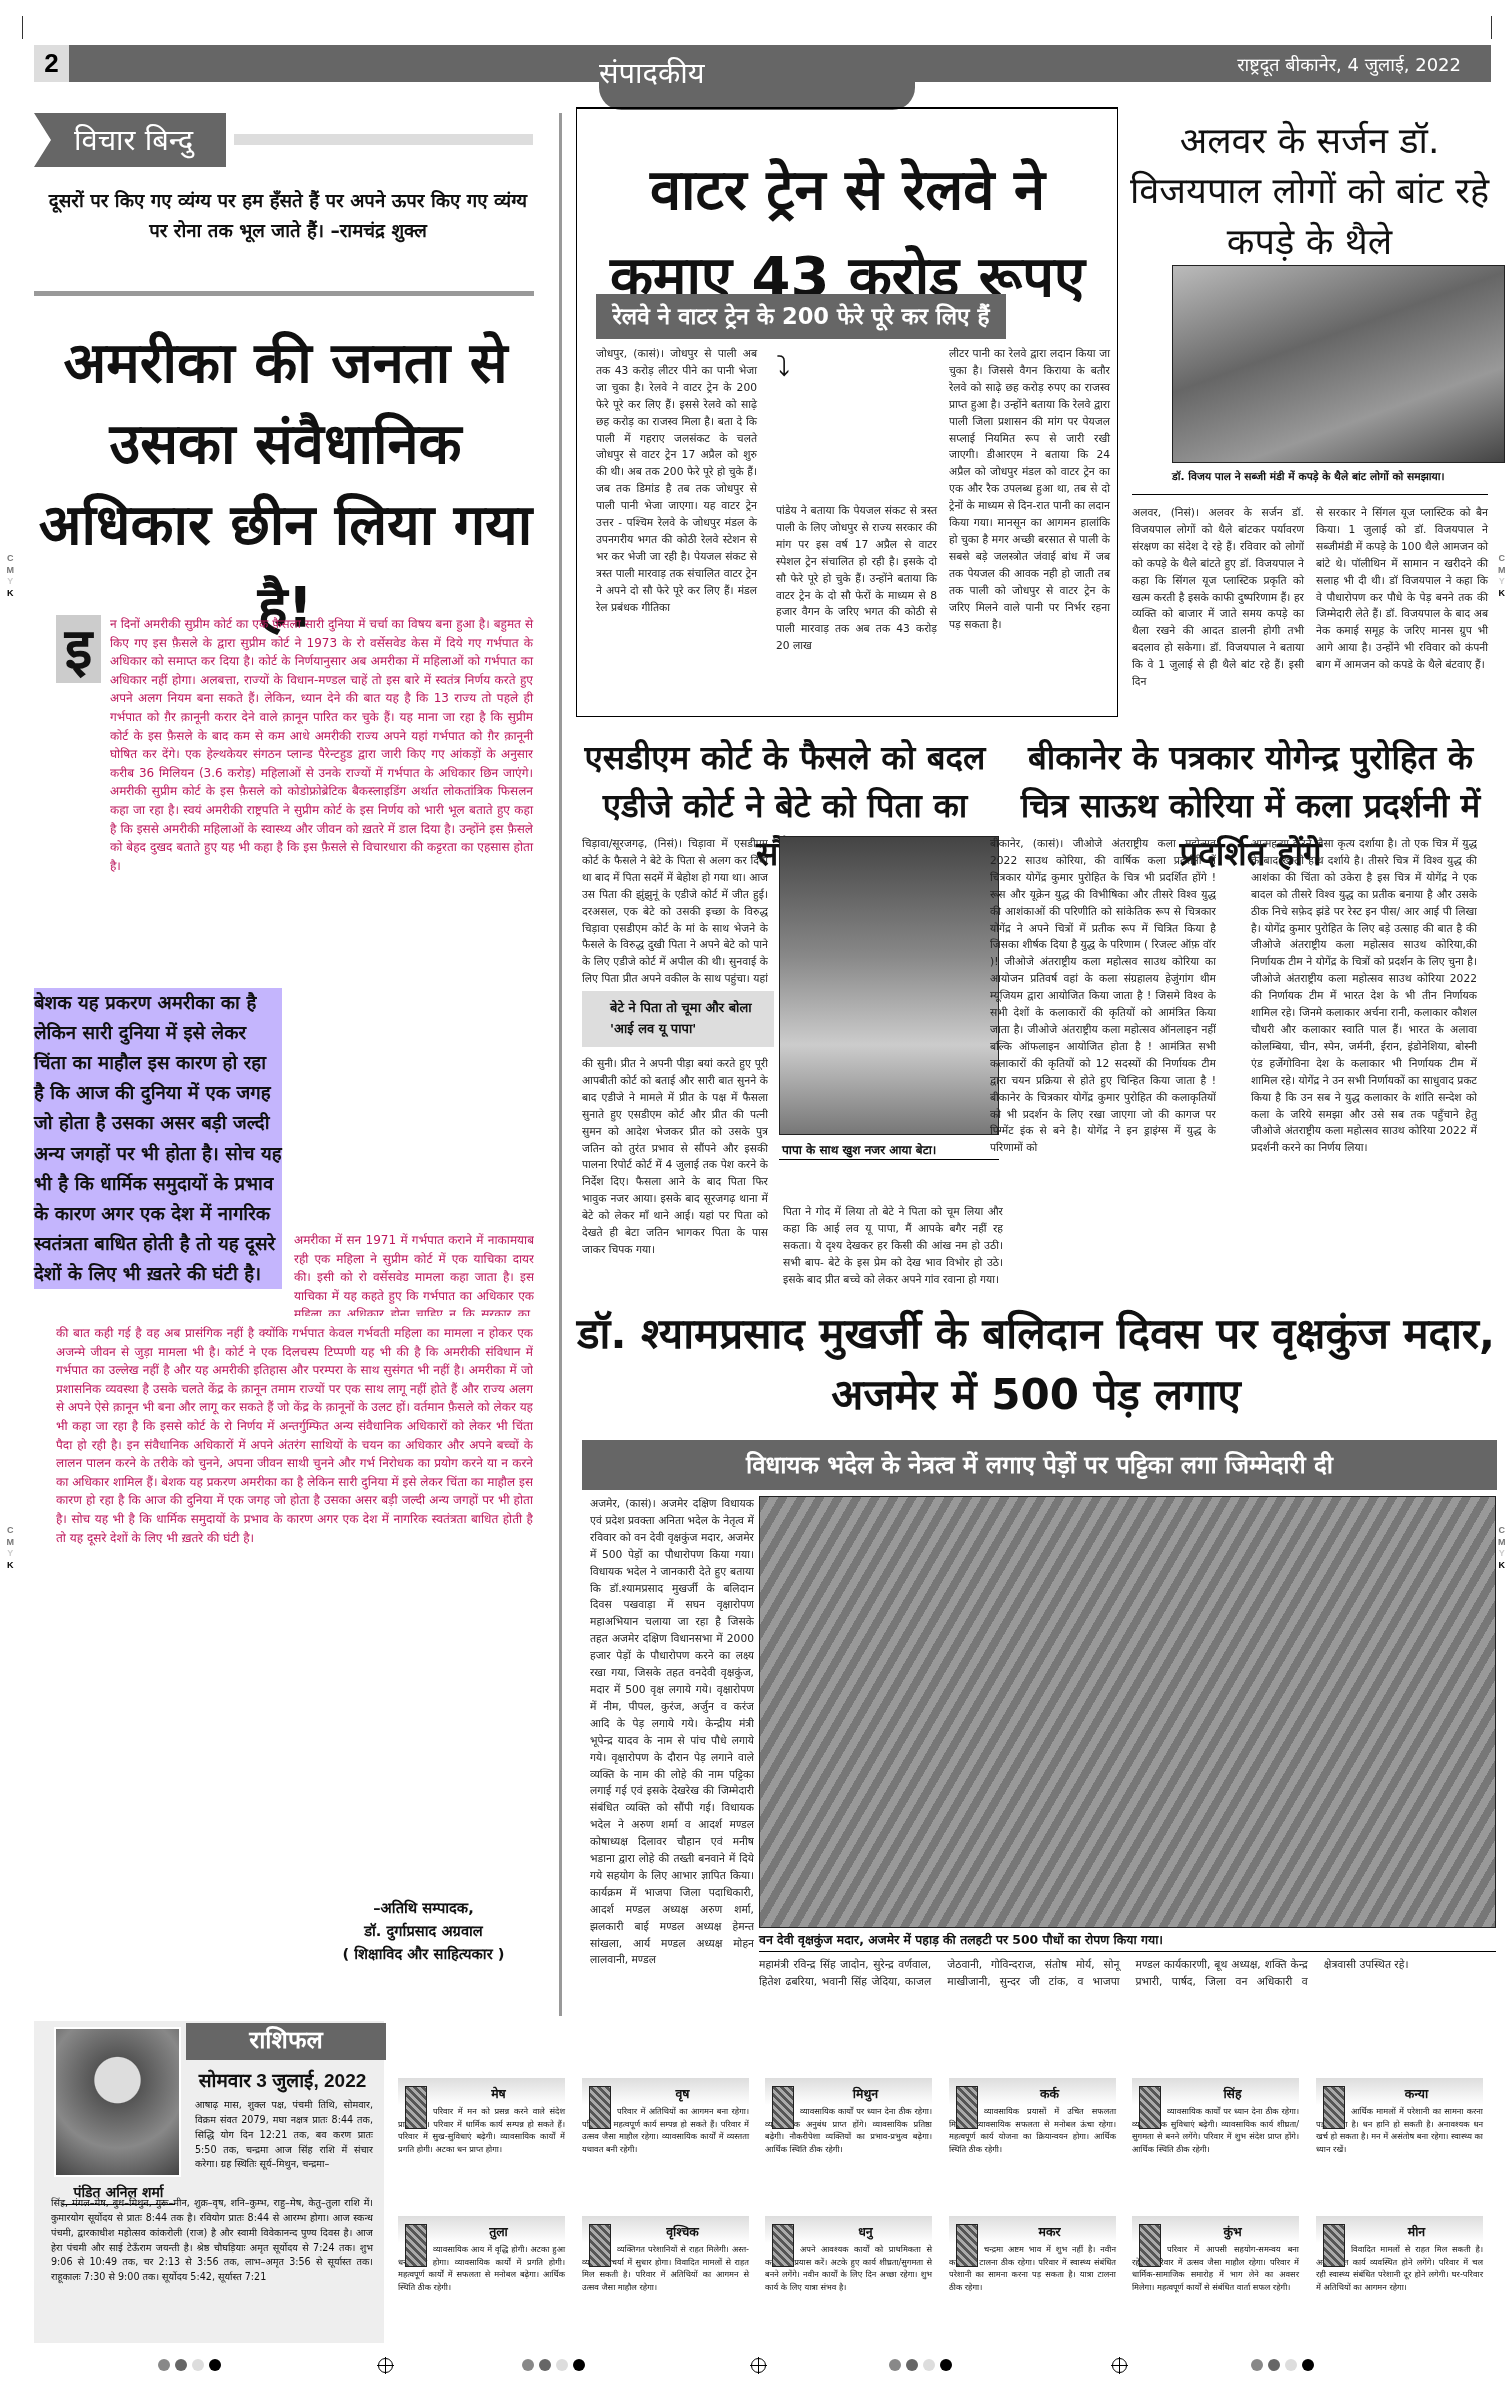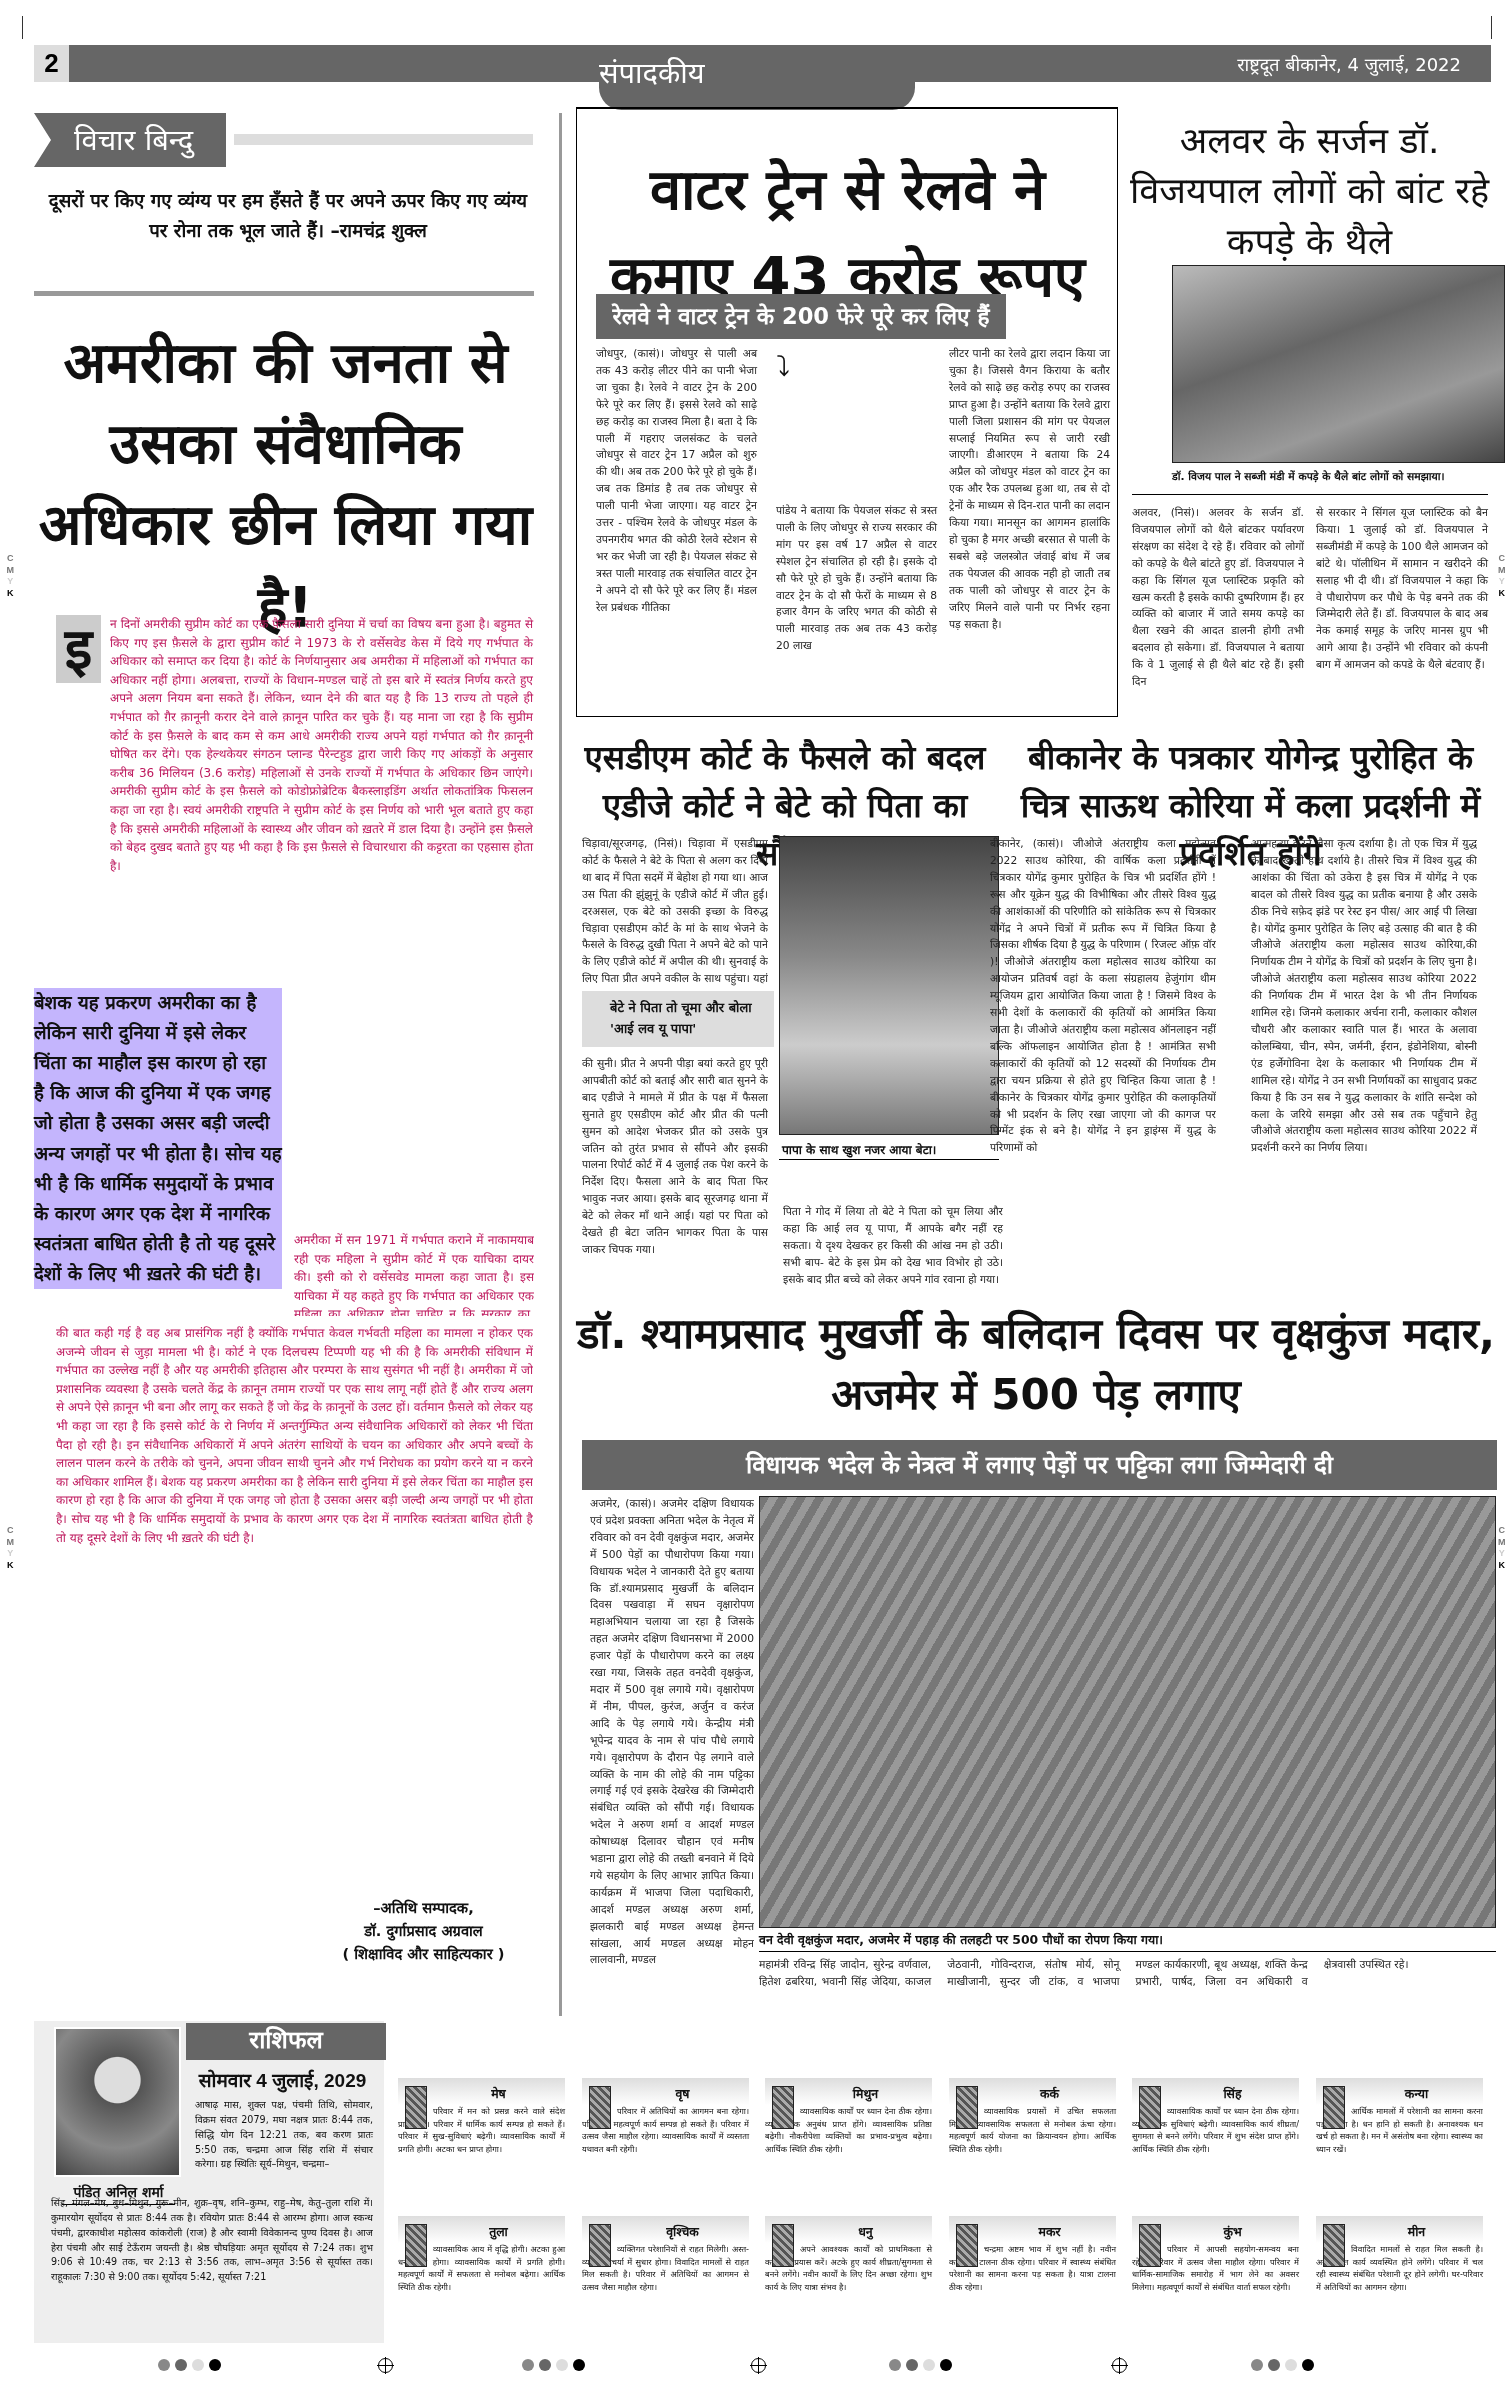--- a/index.html
+++ b/index.html
@@ -161,21 +161,21 @@
 <div id="tree-col1" class="col-text" style="height:508px;overflow:hidden;">अजमेर, (कासं)। अजमेर दक्षिण विधायक एवं प्रदेश प्रवक्ता अनिता भदेल के नेतृत्व में रविवार को वन देवी वृक्षकुंज मदार, अजमेर में 500 पेड़ों का पौधारोपण किया गया। विधायक भदेल ने जानकारी देते हुए बताया कि डॉ.श्यामप्रसाद मुखर्जी के बलिदान दिवस पखवाड़ा में सघन वृक्षारोपण महाअभियान चलाया जा रहा है जिसके तहत अजमेर दक्षिण विधानसभा में 2000 हजार पेड़ों के पौधारोपण करने का लक्ष्य रखा गया, जिसके तहत वनदेवी वृक्षकुंज, मदार में 500 वृक्ष लगाये गये। वृक्षारोपण में नीम, पीपल, कुरंज, अर्जुन व करंज आदि के पेड़ लगाये गये। केन्द्रीय मंत्री भूपेन्द्र यादव के नाम से पांच पौधे लगाये गये। वृक्षारोपण के दौरान पेड़ लगाने वाले व्यक्ति के नाम की लोहे की नाम पट्टिका लगाई गई एवं इसके देखरेख की जिम्मेदारी संबंधित व्यक्ति को सौंपी गई। विधायक भदेल ने अरुण शर्मा व आदर्श मण्डल कोषाध्यक्ष दिलावर चौहान एवं मनीष भडाना द्वारा लोहे की तख्ती बनवाने में दिये गये सहयोग के लिए आभार ज्ञापित किया। कार्यक्रम में भाजपा जिला पदाधिकारी, आदर्श मण्डल अध्यक्ष अरुण शर्मा, झलकारी बाई मण्डल अध्यक्ष हेमन्त सांखला, आर्य मण्डल अध्यक्ष मोहन लालवानी, मण्डल</div>
 <div id="tree-photo" class="abs"></div>
 <div id="tree-caption" class="abs">वन देवी वृक्षकुंज मदार, अजमेर में पहाड़ की तलहटी पर 500 पौधों का रोपण किया गया।</div>
 <div id="tree-rule" class="abs"></div>
 <div id="tree-col2" class="col-text">महामंत्री रविन्द्र सिंह जादोन, सुरेन्द्र वर्णवाल, हितेश ढबरिया, भवानी सिंह जेदिया, काजल जेठवानी, गोविन्दराज, संतोष मोर्य, सोनू माखीजानी, सुन्दर जी टांक, व भाजपा मण्डल कार्यकारणी, बूथ अध्यक्ष, शक्ति केन्द्र प्रभारी, पार्षद, जिला वन अधिकारी व क्षेत्रवासी उपस्थित रहे।</div>
 
 <div id="rashi-panel" class="abs"></div>
 <div id="rashi-tab" class="abs">राशिफल</div>
 <div id="astrologer-photo" class="abs"></div>
 <div id="astrologer-name" class="abs">पंडित अनिल शर्मा</div>
-<div id="rashi-date" class="abs">सोमवार 4 जुलाई, 2029</div>
+<div id="rashi-date" class="abs">सोमवार 3 जुलाई, 2022</div>
 <div id="panchang" class="abs">आषाढ़ मास, शुक्ल पक्ष, पंचमी तिथि, सोमवार, विक्रम संवत 2079, मघा नक्षत्र प्रातः 8:44 तक, सिद्धि योग दिन 12:21 तक, बव करण प्रातः 5:50 तक, चन्द्रमा आज सिंह राशि में संचार करेगा। ग्रह स्थितिः सूर्य–मिथुन, चन्द्रमा–</div>
 <div id="panchang-2" class="abs">सिंह, मंगल–मेष, बुध–मिथुन, गुरू–मीन, शुक्र–वृष, शनि–कुम्भ, राहु–मेष, केतु–तुला राशि में। कुमारयोग सूर्योदय से प्रातः 8:44 तक है। रवियोग प्रातः 8:44 से आरम्भ होगा। आज स्कन्ध पंचमी, द्वारकाधीश महोत्सव कांकरोली (राज) है और स्वामी विवेकानन्द पुण्य दिवस है। आज हेरा पंचमी और साई टेऊँराम जयन्ती है। श्रेष्ठ चौघड़ियाः अमृत सूर्योदय से 7:24 तक। शुभ 9:06 से 10:49 तक, चर 2:13 से 3:56 तक, लाभ–अमृत 3:56 से सूर्यास्त तक। राहूकालः 7:30 से 9:00 तक। सूर्योदय 5:42, सूर्यास्त 7:21</div>
 
 <div id="signs-grid">
     <div class="sign-card" style="left: 398px; top: 2078px;">
       <div class="hd">मेष</div>
       <div class="icon"></div>
       <div class="tx">परिवार में मन को प्रसन्न करने वाले संदेश प्राप्त होंगे। परिवार में धार्मिक कार्य सम्पन्न हो सकते हैं। परिवार में सुख-सुविधाएं बढ़ेगी। व्यावसायिक कार्यों में प्रगति होगी। अटका धन प्राप्त होगा।</div>
     </div>
     <div class="sign-card" style="left: 582px; top: 2078px;">

